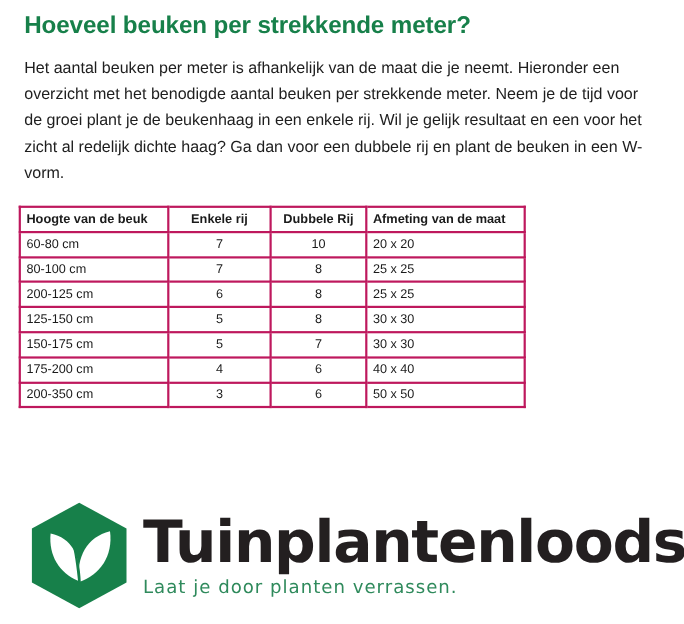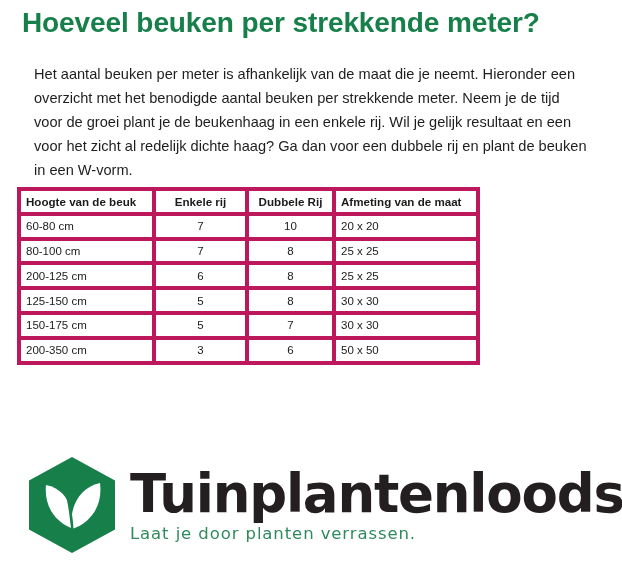--- a/index.html
+++ b/index.html
@@ -20,31 +20,31 @@
 
   
   #article {
     position: absolute;
     left: 22px;
     top: 0;
     width: 578px;
   }
 
   #page-title {
-    font-size: 28px;
+    font-size: 22px;
     line-height: 26px;
     font-weight: bold;
     color: #17804a;
     margin: 0;
     padding: 10px 0 0 0;
     letter-spacing: -0.1px;
   }
 
   #intro-paragraph {
-    margin: 12px;
+    margin: 0;
     padding-top: 14px;
     font-size: 14.6px;
     line-height: 24px;
     color: #1e1e1e;
     max-width: 580px;
   }
 
   
   #beuken-table-wrap {
     position: absolute;
@@ -56,21 +56,21 @@
   table#beuken-table {
     border-collapse: collapse;
     width: 459px;
     table-layout: fixed;
     font-size: 11.5px;
     color: #1b1b1b;
   }
 
   table#beuken-table th,
   table#beuken-table td {
-    border: 4px solid #be185d;
+    border: 2px solid #be185d;
     height: 20.8px;
     padding: 0 0 0 5px;
     vertical-align: middle;
     white-space: nowrap;
     overflow: hidden;
   }
 
   table#beuken-table thead th {
     font-weight: bold;
     font-size: 11.6px;
@@ -185,20 +185,26 @@
         <td class="col-2">8</td>
         <td class="col-3">30 x 30</td>
       </tr>
       <tr>
         <td class="col-0">150-175 cm</td>
         <td class="col-1">5</td>
         <td class="col-2">7</td>
         <td class="col-3">30 x 30</td>
       </tr>
       <tr>
+        <td class="col-0">175-200 cm</td>
+        <td class="col-1">4</td>
+        <td class="col-2">6</td>
+        <td class="col-3">40 x 40</td>
+      </tr>
+      <tr>
         <td class="col-0">200-350 cm</td>
         <td class="col-1">3</td>
         <td class="col-2">6</td>
         <td class="col-3">50 x 50</td>
       </tr>
     </tbody>
   </table>
 </div>
 
 <div id="logo">

